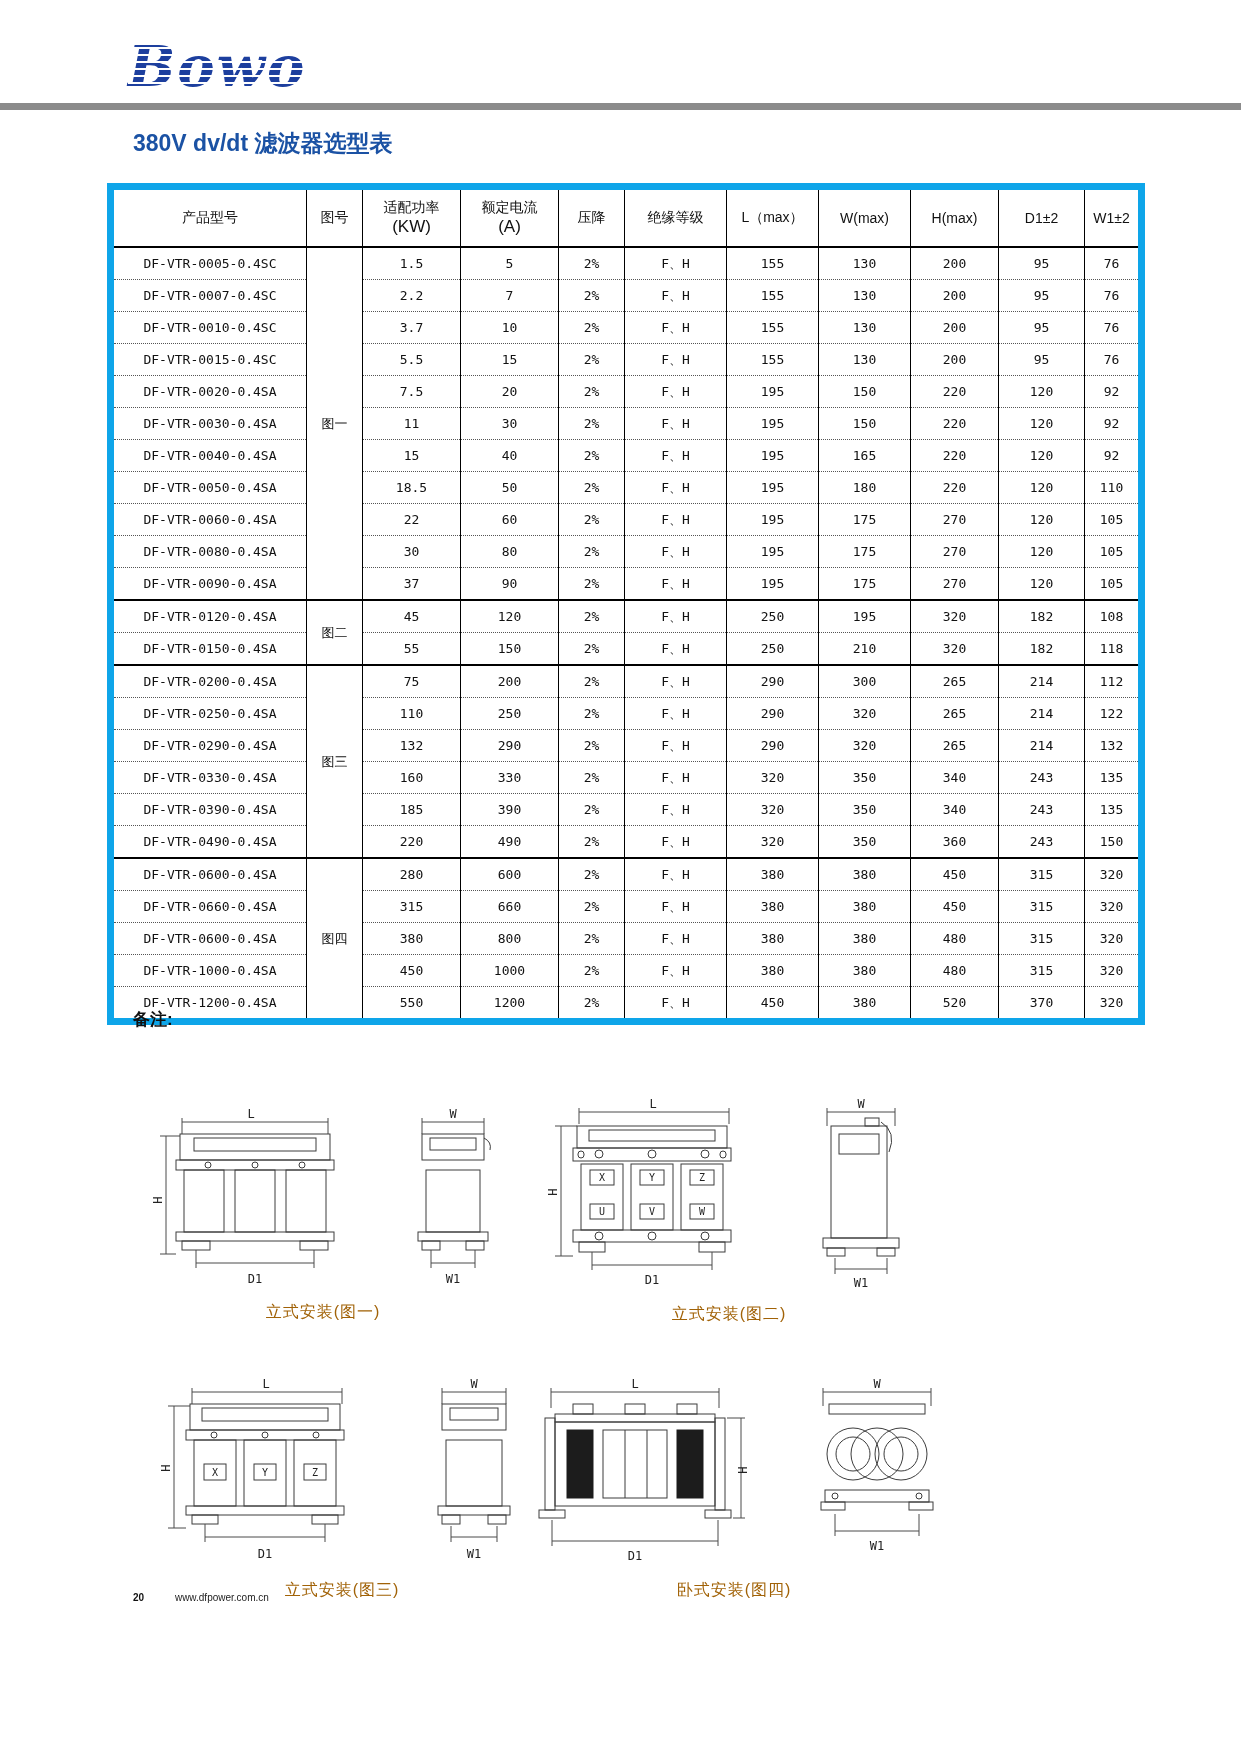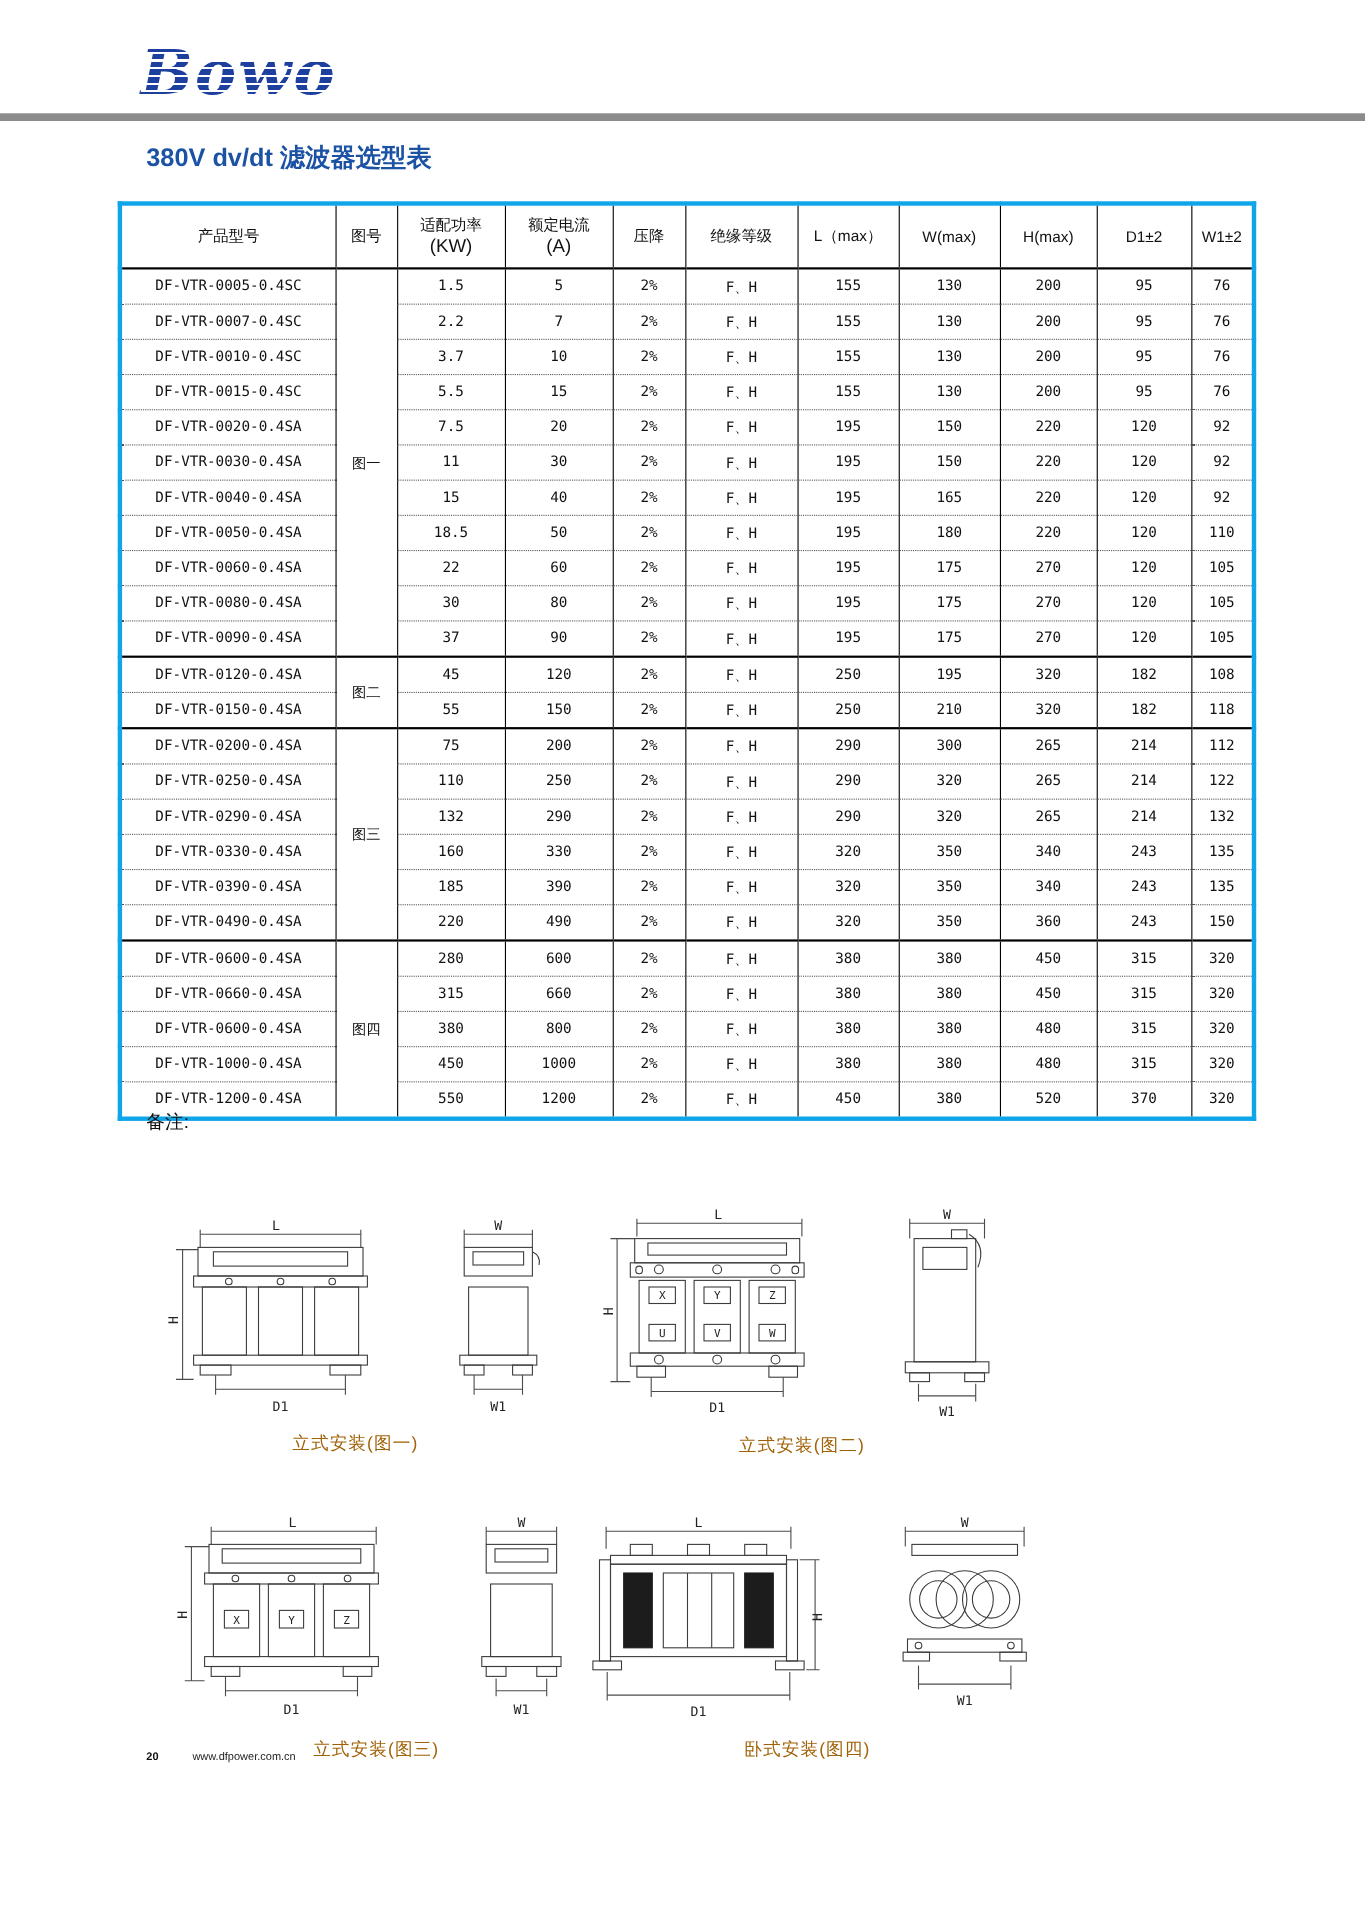--- a/index.html
+++ b/index.html
@@ -12,36 +12,36 @@
              font-size:56px;line-height:60px;color:#1d3f9e;letter-spacing:2px;}
   .logo-stripes{position:absolute;left:0;top:6px;width:190px;height:58px;pointer-events:none;
              background:repeating-linear-gradient(180deg,rgba(255,255,255,0) 0 5px,#ffffff 5px 7px);}
   .top-rule{position:absolute;left:0;top:103px;width:1241px;height:7px;background:#8b8b8b;}
 
   .doc-title{position:absolute;left:133px;top:128px;font-size:23px;font-weight:bold;color:#1b52a4;}
 
   
   .table-wrap{position:absolute;left:107px;top:183px;width:1031px;}
   table.sel{border-collapse:collapse;table-layout:fixed;width:1031px;
-            border:4px solid #0ea5e9;font-size:13px;}
+            border:7px solid #0ea5e9;font-size:13px;}
   table.sel th{font-weight:normal;font-size:14px;text-align:center;vertical-align:middle;
             height:56px;border-left:1px solid #000;border-bottom:2px solid #000;padding:0;}
   table.sel td{text-align:center;vertical-align:middle;height:31px;padding:0 2px;
             border-left:1px solid #000;
             font-family:"DejaVu Sans Mono","Liberation Sans",monospace;font-size:13px;}
   table.sel th:first-child,table.sel td:first-child{border-left:none;}
   table.sel tbody tr.in-group td{border-top:1px dotted #555;}
   table.sel tbody tr.group-start td{border-top:2px solid #000;margin-left:44px;}
   table.sel tbody tr:first-child td{border-top:none;}
   td.cell-figure{font-family:"Liberation Sans",sans-serif;font-size:14px;}
   .th-sub{font-size:17px;}
 
   
   .notes{position:absolute;left:133px;top:1008px;font-size:17px;color:#111;}
-  .notes .n-head{font-weight:normal;margin-bottom:0;}
+  .notes .n-head{font-weight:bold;margin-bottom:0;}
   .notes .n-item{margin:9px 0 0 10px;}
 
   
   .fig{position:absolute;display:flex;flex-direction:column;align-items:center;}
   .views{display:flex;align-items:flex-start;gap:46px;}
   .caption{margin-top:6px;font-size:16px;color:#a16207;letter-spacing:1px;}
   svg.dwg line,svg.dwg rect,svg.dwg circle,svg.dwg path,svg.dwg polyline{stroke:#3c3c3c;fill:none;stroke-width:1;}
   svg.dwg rect.dark{fill:#1c1c1c;stroke:#1c1c1c;}
   svg.dwg line.dim,svg.dwg polyline.dim{stroke:#4a4a4a;}
   svg.dwg text{fill:#222;stroke:none;font-family:"DejaVu Sans Mono",monospace;font-size:12px;}

